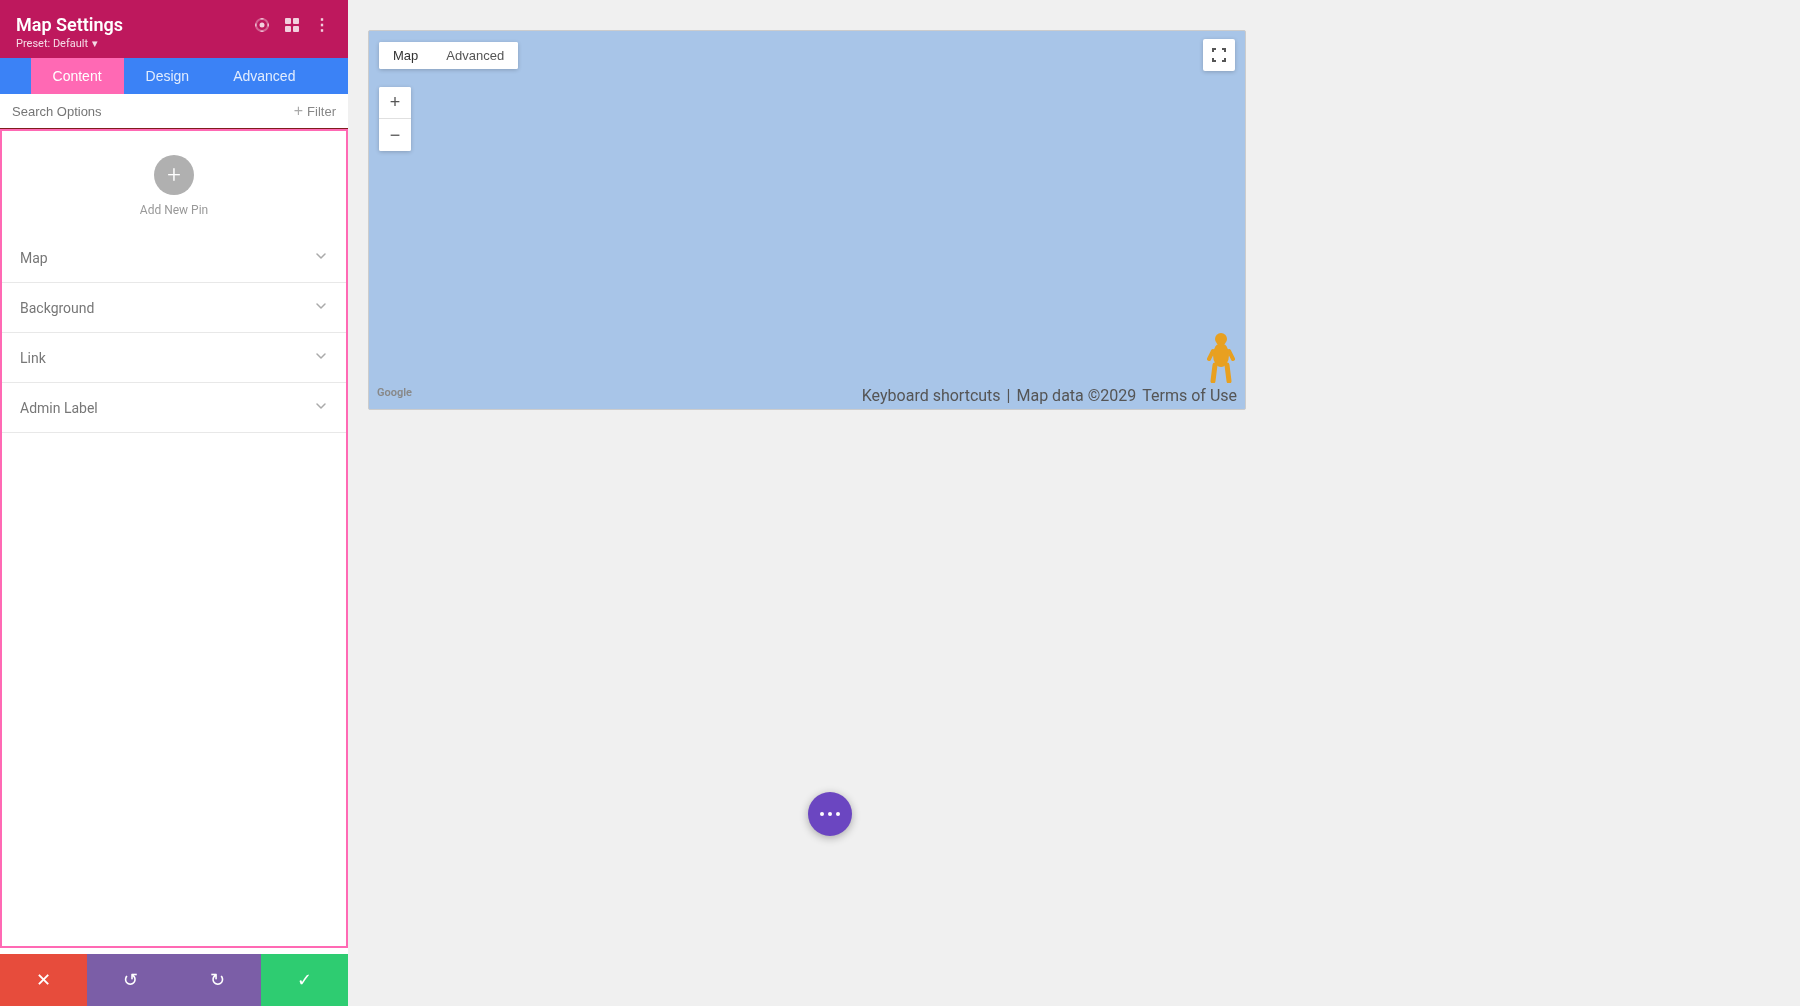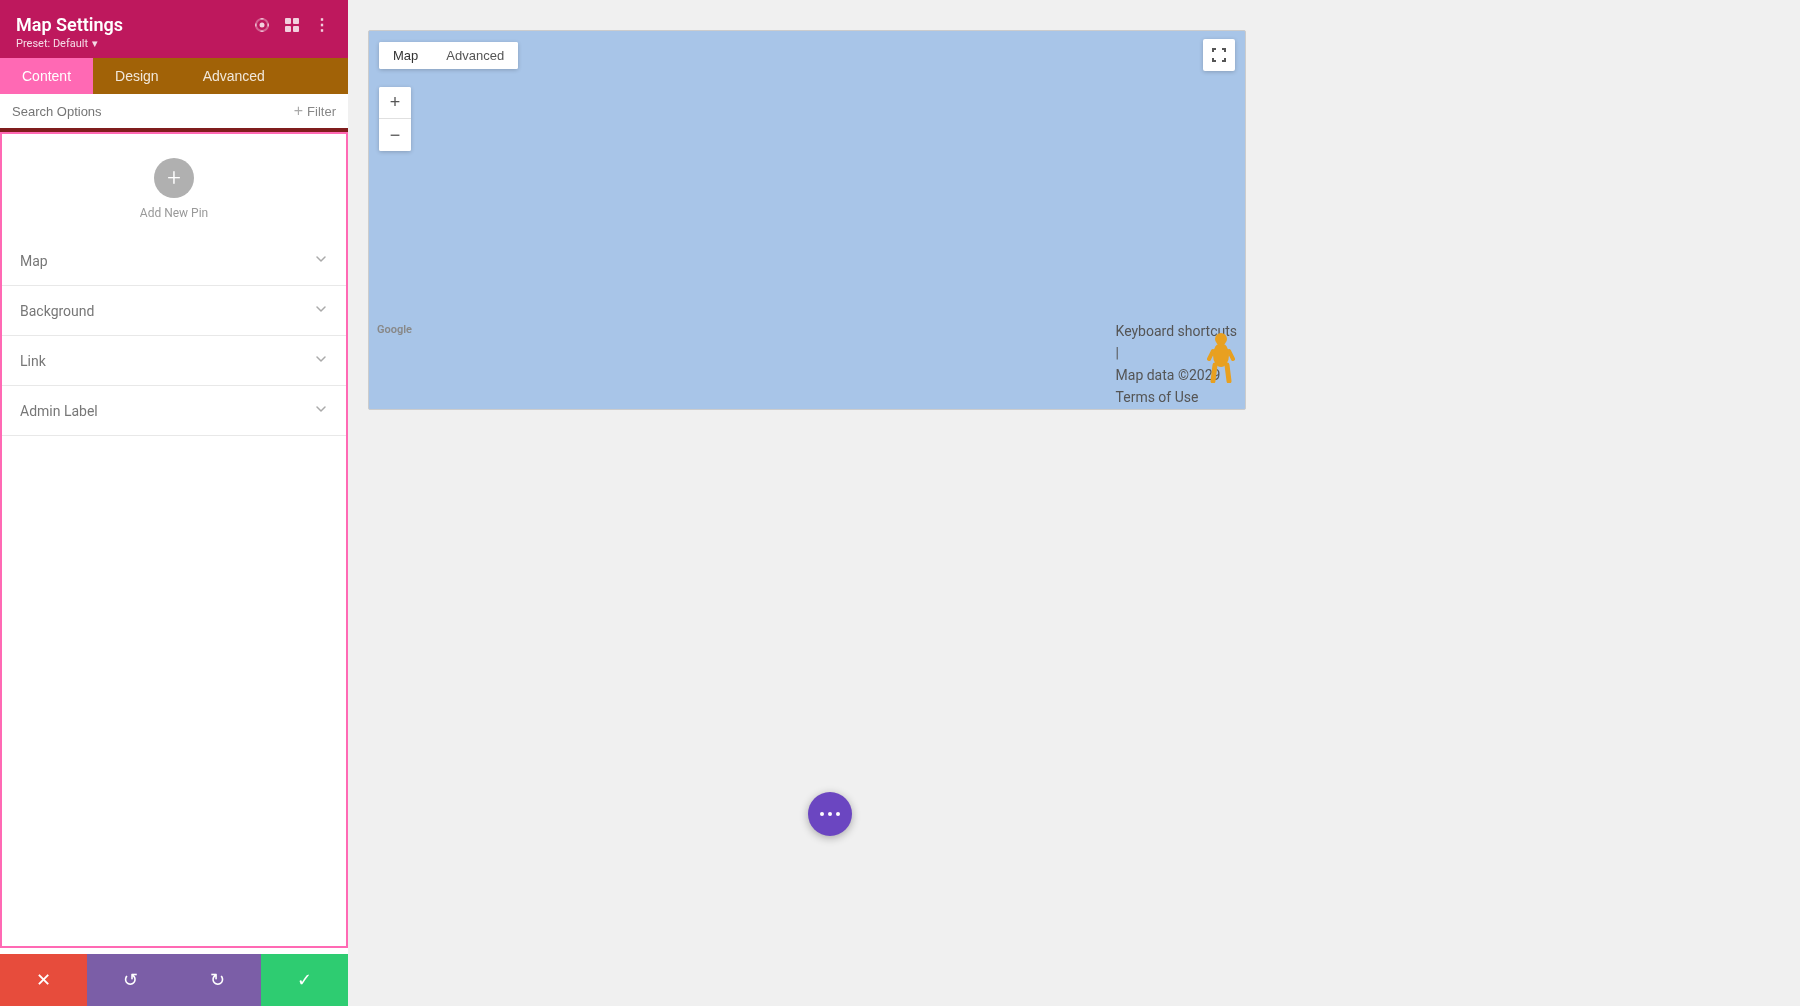--- a/index.html
+++ b/index.html
@@ -67,23 +67,24 @@
       display: flex;
       align-items: flex-start;
       gap: 4px;
     }
 
     .preset-label span {
       font-size: 11px;
     }
 
     .tabs-row {
-      background: #a16207;
+      background: #3b82f6;
       display: flex;
       padding: 0 0 0 0;
+      justify-content: center;
     }
 
     .tab-btn {
       padding: 10px 22px;
       font-size: 14px;
       font-weight: 500;
       cursor: pointer;
       border: none;
       background: transparent;
       color: rgba(255,255,255,0.85);
@@ -92,21 +93,21 @@
     .tab-btn.active {
       background: #ff69b4;
       color: #fff;
       border-radius: 0;
     }
 
     .search-row {
       display: flex;
       align-items: center;
       padding: 8px 12px;
-      border-bottom: 4px solid #7f1d1d;
+      border-bottom: 1px solid #7f1d1d;
       background: #fff;
       gap: 8px;
     }
 
     .search-input {
       flex: 1;
       border: none;
       outline: none;
       font-size: 13px;
       color: #555;
@@ -356,23 +357,22 @@
 
     .map-google-logo {
       color: #888;
       font-size: 11px;
       font-weight: 600;
     }
 
     .map-footer-right {
       display: flex;
       gap: 6px;
-      font-size: 14px;
+      font-size: 16px;
       color: #555;
-      flex-direction: column;
     }
 
     .map-footer-right span {
       cursor: pointer;
     }
 
     .map-street-view {
       position: absolute;
       bottom: 22px;
       right: 10px;

